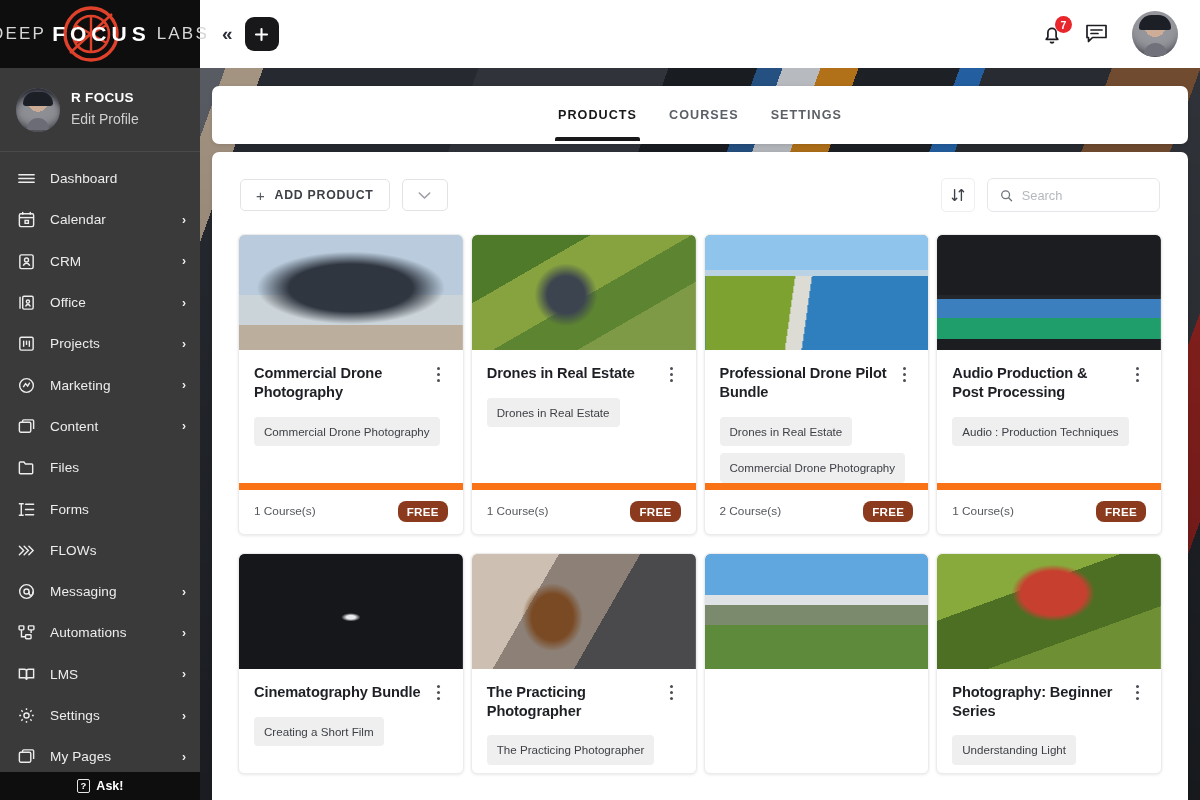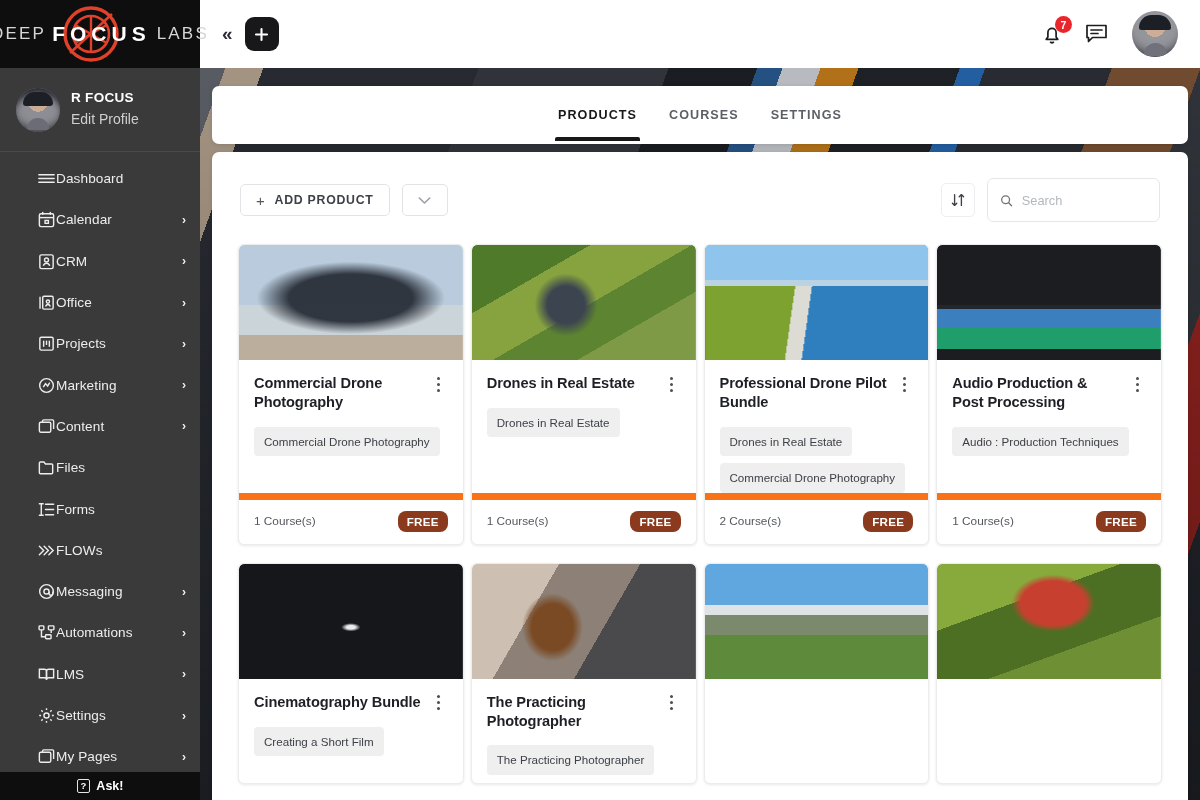--- a/index.html
+++ b/index.html
@@ -53,22 +53,22 @@
   .avatar-sm::after {
     content: ""; position: absolute; left: 11px; bottom: 2px; width: 22px; height: 12px;
     background: #6c6c76; border-radius: 11px 11px 0 0;
   }
   .profile-txt { line-height: 1.25; }
   .profile-name { font-size: 13.5px; font-weight: 700; color: #ffffff; letter-spacing: .3px; }
   .profile-sub { font-size: 14px; color: #cfcfcf; margin-top: 4px; }
 
   .nav { flex: 1 1 auto; overflow: hidden; padding-top: 6px; }
   .nav-item {
-    height: 41.3px; display: flex; align-items: center; 
-    padding: 0 14px 0 17px; color: #ededed; cursor: pointer; margin-left: 20px;
+    height: 41.3px; display: flex; align-items: center; gap: 14px;
+    padding: 0 14px 0 17px; color: #ededed; cursor: pointer;
   }
   .nav-ico { width: 19px; height: 19px; flex: 0 0 19px; display: block; }
   .nav-label { font-size: 13.6px; flex: 1; letter-spacing: .1px; }
   .nav-chev { font-size: 12px; color: #f0f0f0; font-weight: 700; }
 
   .ask-bar {
     height: 28px; background: #0e0e0e; display: flex;
     align-items: center; justify-content: center; gap: 6px;
     color: #fff; font-size: 12.5px; font-weight: 700; flex: 0 0 28px;
   }
@@ -164,21 +164,21 @@
   .btn-caret {
     width: 46px; height: 32px; border: 1px solid #e1e3e6; border-radius: 5px; background: #fff;
     display: flex; align-items: center; justify-content: center; cursor: pointer;
   }
   .tb-spacer { flex: 1; }
   .btn-sort {
     width: 34px; height: 34px; border: 1px solid #eceef0; border-radius: 5px; background: #fff;
     display: flex; align-items: center; justify-content: center; cursor: pointer;
   }
   .search-box {
-    width: 173px; height: 44px; border: 1px solid #e4e6e9; border-radius: 6px;
+    width: 173px; height: 34px; border: 1px solid #e4e6e9; border-radius: 6px;
     display: flex; align-items: center; gap: 9px; padding: 0 12px; background: #fff;
   }
   .search-box input {
     border: none; outline: none; font-size: 12.8px; color: #3d4046;
     font-family: "Liberation Sans", sans-serif; width: 100%; background: transparent;
   }
   .search-box input::placeholder { color: #b4b8bd; }
 
   .grid {
     padding: 22px 26px 0 26px;
@@ -645,19 +645,32 @@
             </div>
           </div>
         </div>
 
         <div class="card short">
           <div class="card-thumb th-mountain"></div>
         </div>
 
         <div class="card short">
           <div class="card-thumb th-photographer"></div>
+          <div class="card-body">
+            <div class="card-head">
+              <div class="card-title">Photography: Beginner Series</div>
+              <div class="kebab">
+                  <i></i>
+                  <i></i>
+                  <i></i>
+                </div>
+            </div>
+            <div class="tags">
+              <div class="tag">Understanding Light</div>
+            </div>
+          </div>
         </div>
 
       </div>
     </div>
 
   </section>
 </div>
 
 </body></html>

